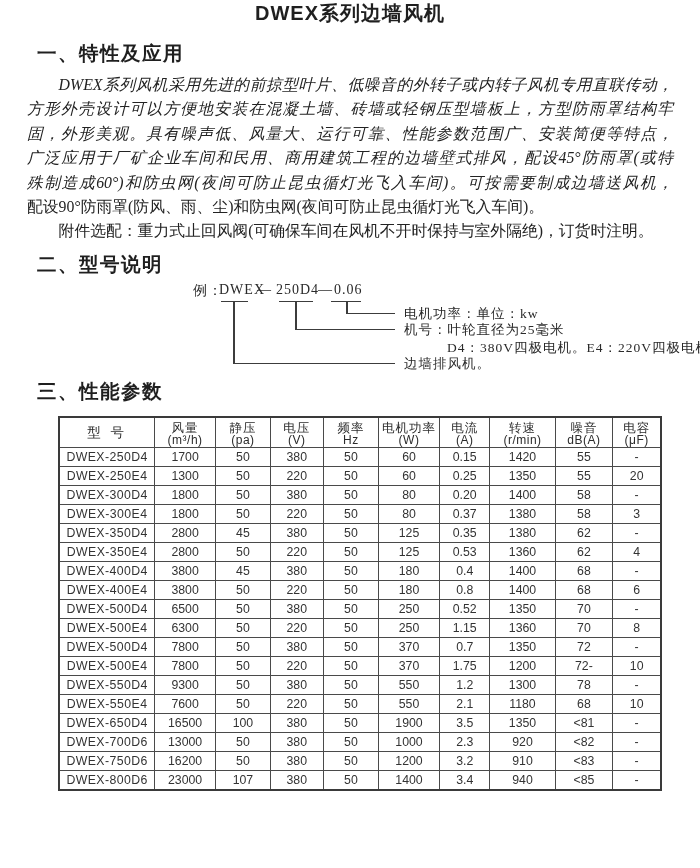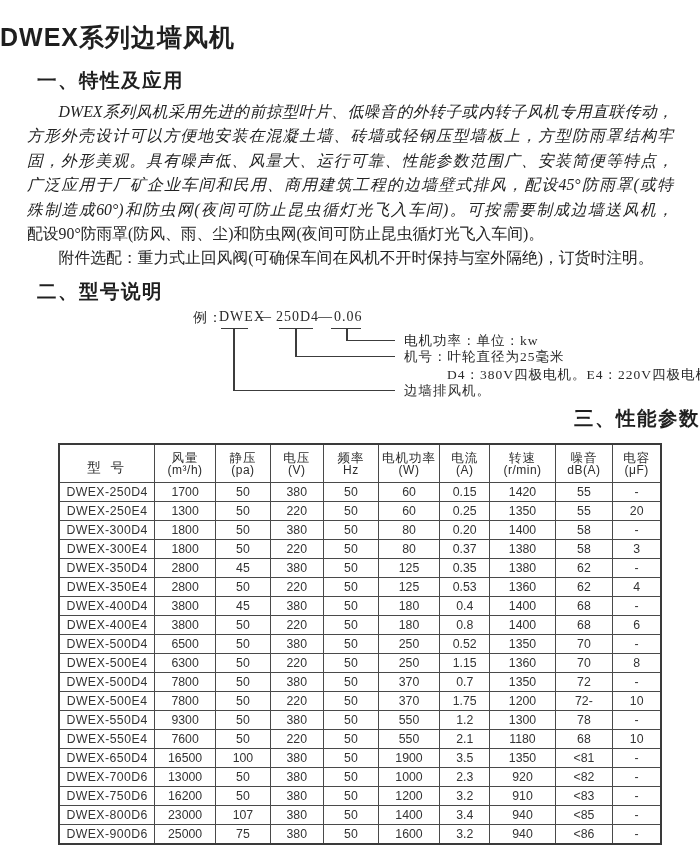--- a/index.html
+++ b/index.html
@@ -6,38 +6,38 @@
   html,body { margin:0; padding:0; }
   body {
     width:700px; height:868px;
     background:#ffffff;
     color:#1f1f1f;
     font-family:"Liberation Serif", serif;
     position:relative;
     overflow:hidden;
   }
   .title {
-    text-align:left;
+    text-align:center;
     font-family:"Liberation Sans", sans-serif;
     font-weight:bold;
-    font-size:25px;
+    font-size:20px;
     letter-spacing:1px;
-    padding-top:21px;
+    padding-top:0;
   }
   .sec-heading {
     font-family:"Liberation Sans", sans-serif;
     font-weight:bold;
     font-size:19.5px;
     letter-spacing:1.5px;
     padding-left:37px;
     line-height:24px;
   }
   #features-heading { margin-top:14px; }
   #model-heading { margin-top:8px; }
-  #performance-heading { margin-top:2px;text-align:right; }
+  #performance-heading { margin-top:2px; }
 
   .intro {
     width:646px;
     margin:8px auto 0 auto;
     font-size:15.8px;
     line-height:24.4px;
     color:#232323;
   }
   .intro .line { text-align:justify; }
   .intro .line.fill { text-align-last:justify;font-style:italic; -moz-text-align-last:justify; }
@@ -91,21 +91,21 @@
     overflow:hidden;
     white-space:nowrap;
   }
   table.perf th {
     height:31px;
     font-weight:normal;
     color:#2b2b2b;
   }
   .col-label { display:block; font-size:12.5px; letter-spacing:1px; line-height:14px; margin-top:1px; }
   .col-unit  { display:block; font-size:12px; letter-spacing:0.5px; line-height:11px; }
-  th.no-unit .col-label { line-height:29px; margin-top:8px; font-size:13.5px; letter-spacing:3px; }
+  th.no-unit .col-label { line-height:29px; margin-top:0; font-size:13.5px; letter-spacing:3px; }
   table.perf td {
     height:18.9px;
     font-size:12.3px;
     line-height:18px;
     color:#333333;
   }
   td.model { letter-spacing:0.4px; }
   td.dash { color:#ababab; font-size:10px; }
 </style>
 </head>
@@ -419,26 +419,14 @@
         <td>23000</td>
         <td>107</td>
         <td>380</td>
         <td>50</td>
         <td>1400</td>
         <td>3.4</td>
         <td>940</td>
         <td>&lt;85</td>
         <td class="dash">-</td>
       </tr>
-      <tr>
-        <td class="model">DWEX-900D6</td>
-        <td>25000</td>
-        <td>75</td>
-        <td>380</td>
-        <td>50</td>
-        <td>1600</td>
-        <td>3.2</td>
-        <td>940</td>
-        <td>&lt;86</td>
-        <td class="dash">-</td>
-      </tr>
     </tbody>
 </table>
 
 </body></html>

